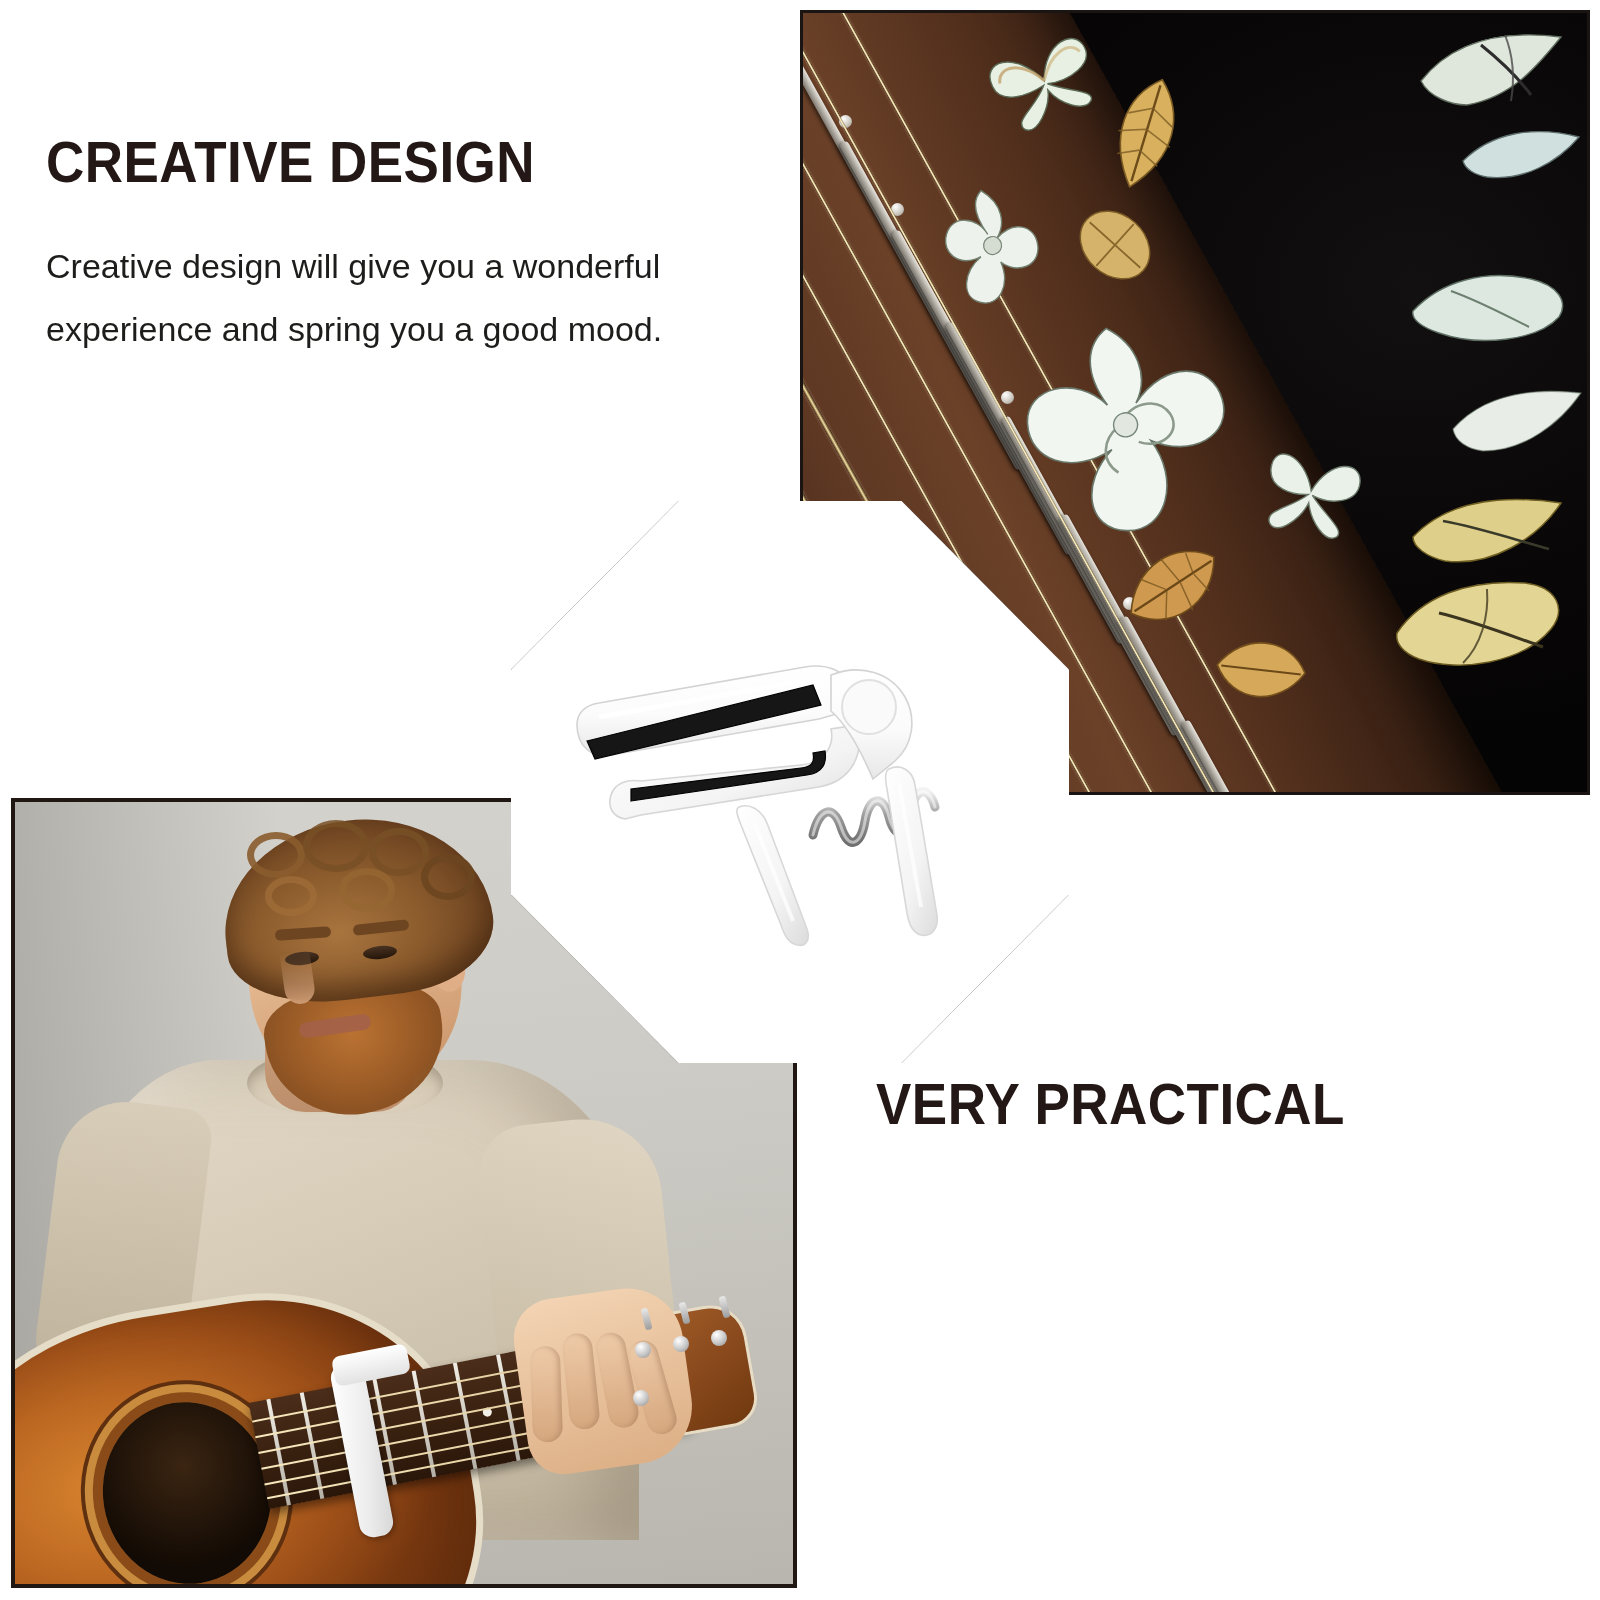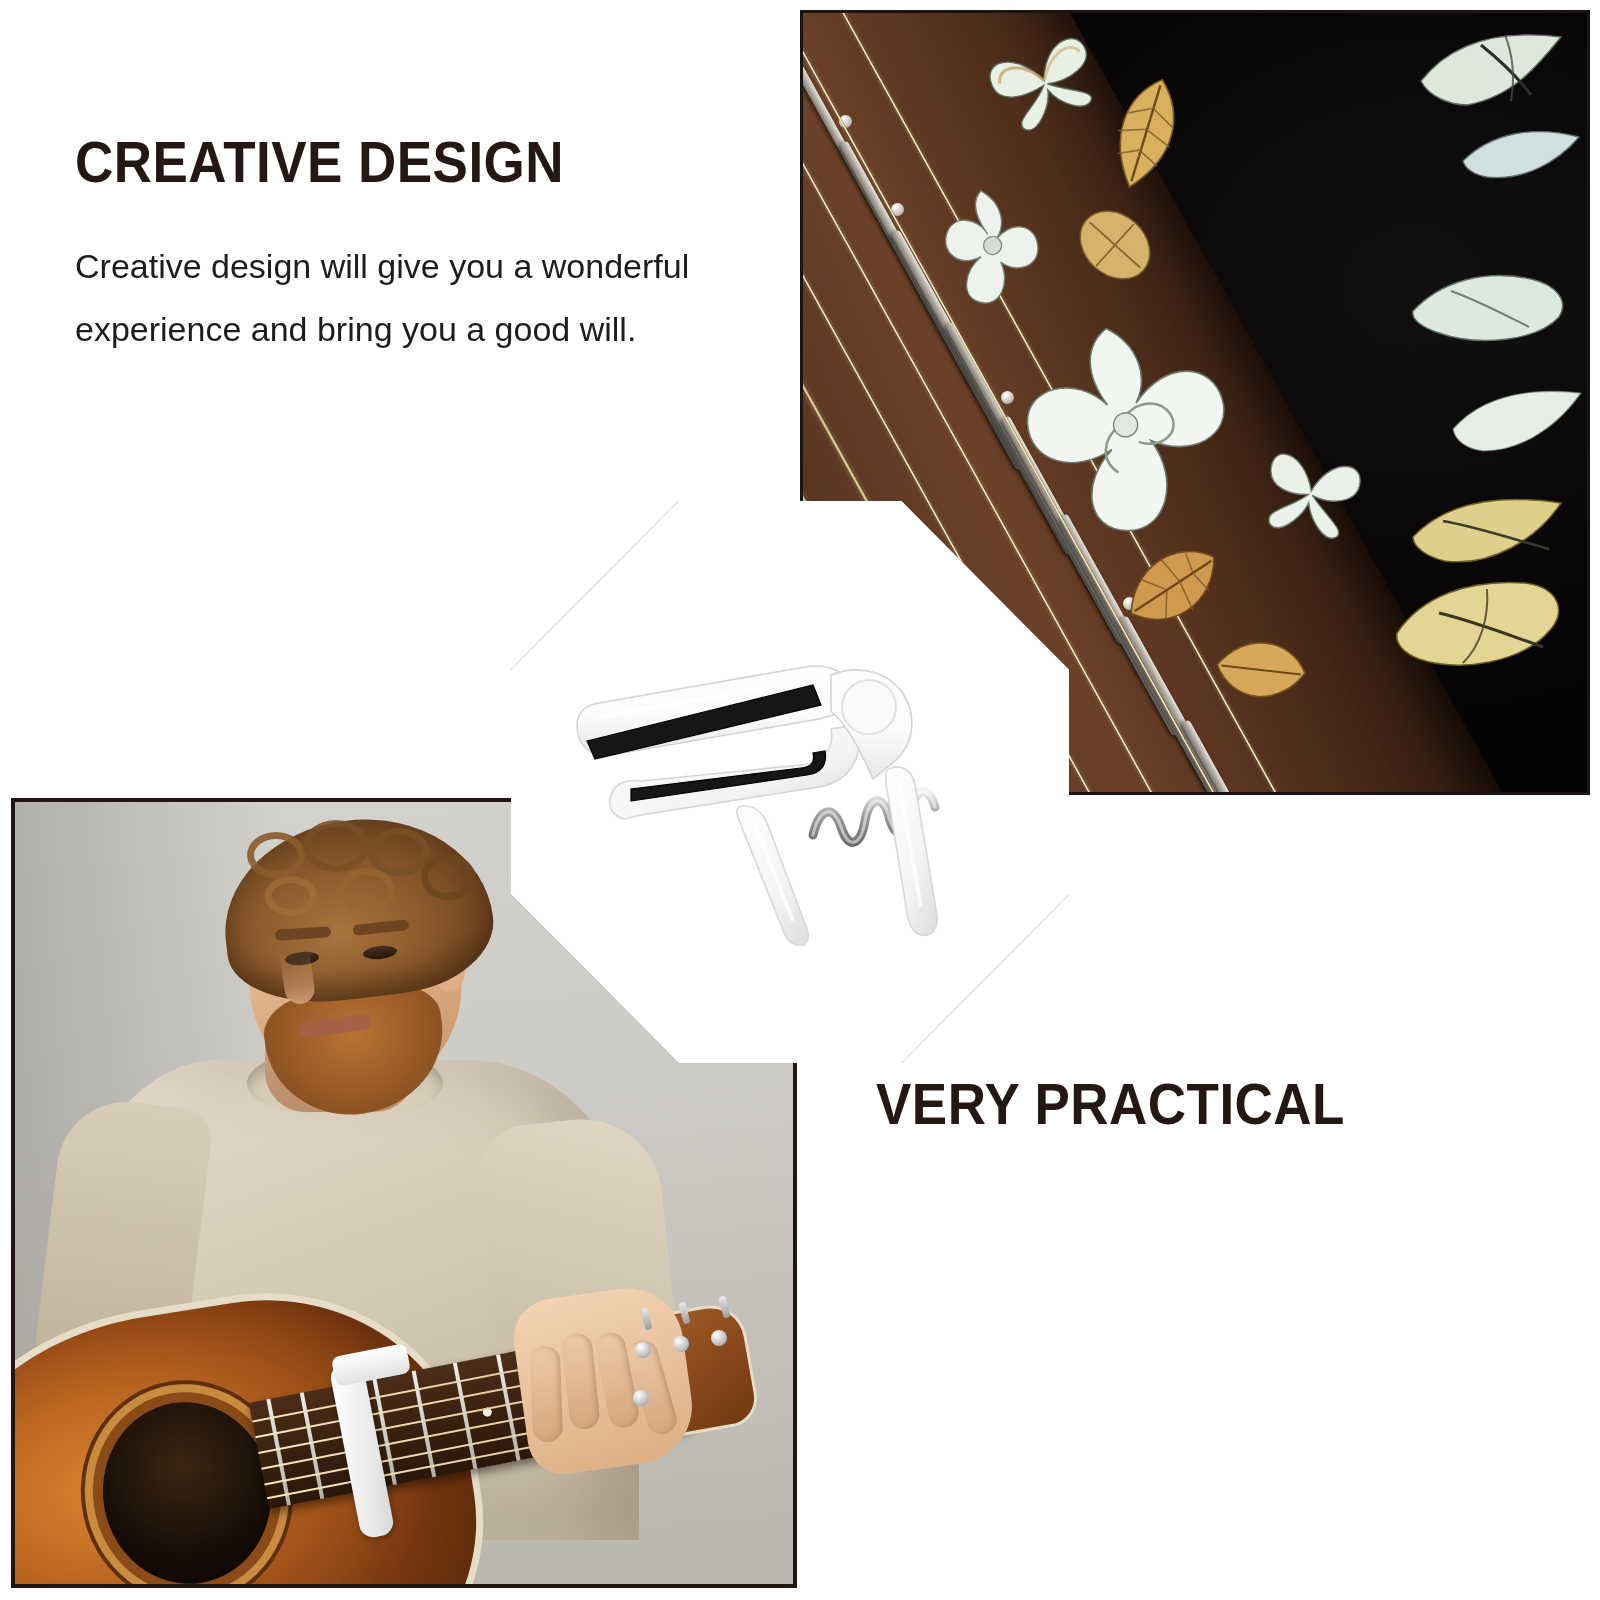--- a/index.html
+++ b/index.html
@@ -15,21 +15,21 @@
     font-weight:bold; color:#231815; letter-spacing:0.5px;
     font-size:57px; line-height:1.05;
     transform:scaleX(0.93); transform-origin:left center;
     white-space:nowrap;
   }
   .body-copy {
     font-family:"Liberation Sans", sans-serif;
     font-weight:normal; color:#1d1d1b;
     font-size:34px; line-height:63px;
   }
-  #creative-block { left:75px; top:133px; width:620px; }
+  #creative-block { left:46px; top:133px; width:620px; }
   #creative-block .body-copy { margin-top:42px; }
   #practical-block { left:876px; top:1075px; width:640px; }
   #practical-block .body-copy { margin-top:42px; }
 
   
   #fretboard-panel {
     position:absolute; left:800px; top:10px; width:790px; height:785px;
     background:#0a0808; overflow:hidden; border:3px solid #1a1412;
   }
   .fb-bg { position:absolute; inset:0; background:
@@ -511,20 +511,20 @@
                C344 304 340 296 338 284 L318 160 C316 150 316 142 320 140 Z" fill="url(#plasticArm)" stroke="#d8d8d8" stroke-width="1.6"></path>
 
       <path d="M30 88 L234 52" stroke="#ffffff" stroke-width="5" opacity=".85" fill="none"></path>
       <path d="M186 196 L224 292" stroke="#ffffff" stroke-width="4" opacity=".7" fill="none"></path>
       <path d="M330 154 L352 278" stroke="#ffffff" stroke-width="4" opacity=".7" fill="none"></path>
     </svg>
   </div>
 
   <div class="txt-block" id="creative-block">
     <div class="heading">CREATIVE DESIGN</div>
-    <div class="body-copy">Creative design will give you a wonderful experience and bring you a good will.</div>
+    <div class="body-copy">Creative design will give you a wonderful experience and spring you a good mood.</div>
   </div>
 
   <div class="txt-block" id="practical-block">
     <div class="heading">VERY PRACTICAL</div>
   </div>
 
 </div>
 
 </body></html>

